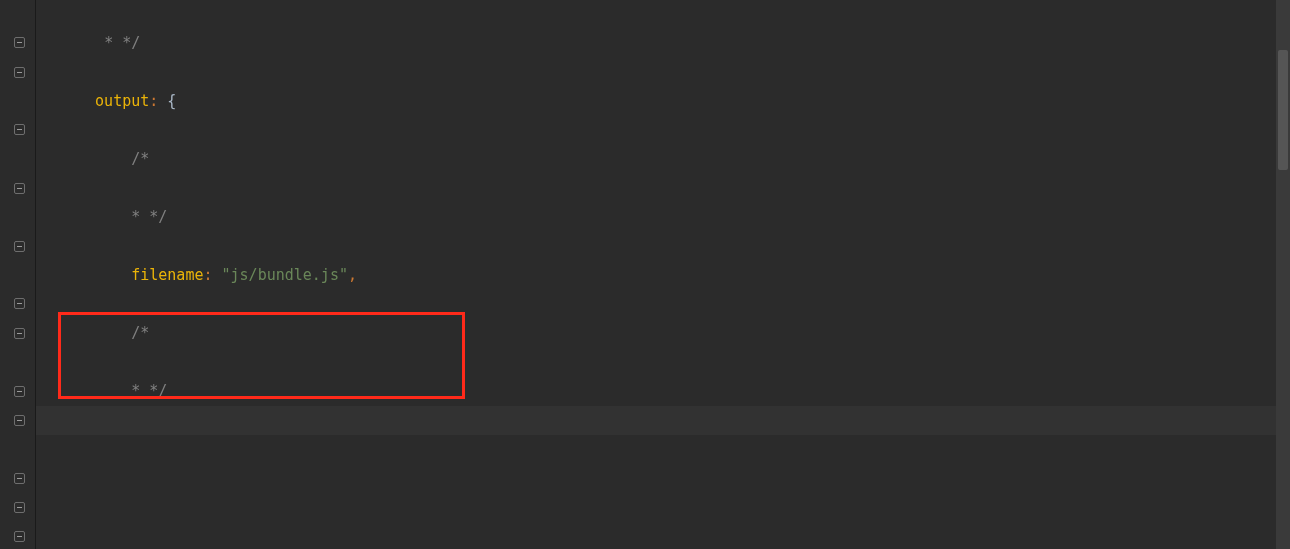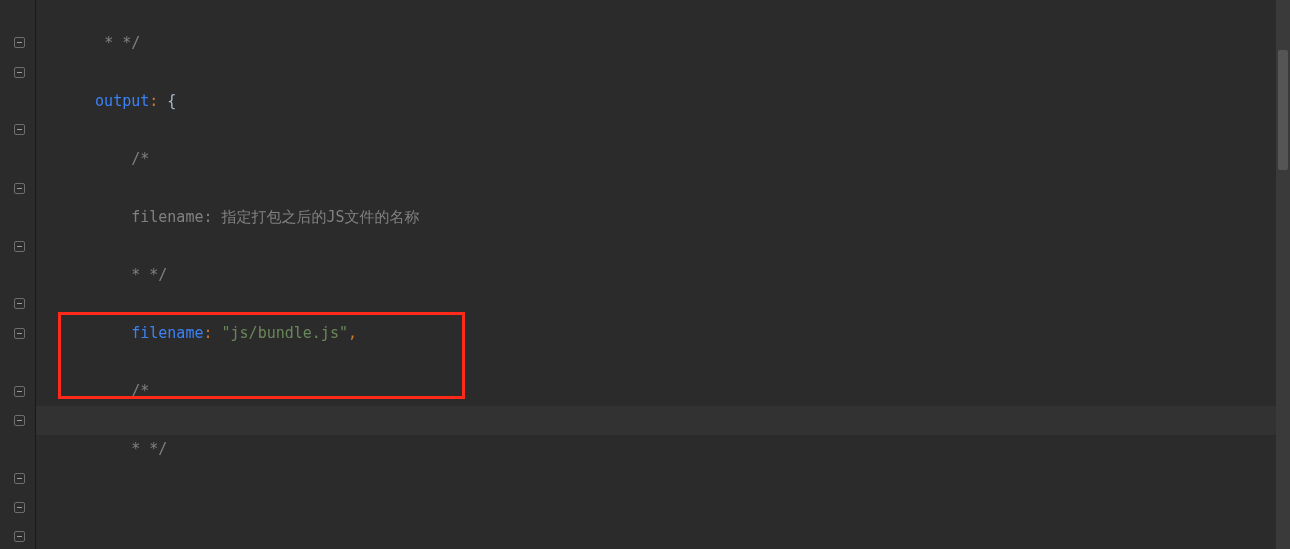--- a/index.html
+++ b/index.html
@@ -54,21 +54,21 @@
 .code-area {
   flex: 1;
   padding-left: 32px;
   position: relative;
   white-space: pre;
 }
 .line {
   height: 29px;
   display: block;
 }
-.keyword-prop { color: #3b82f6; }
+.keyword-prop { color: #eab308; }
 .punct { color: #cc7832; }
 .brace { color: #a9b7c6; }
 .comment { color: #808080; }
 .string { color: #6a8759; }
 .highlight-box {
   position: absolute;
   left: 58px;
   top: 312px;
   width: 407px;
   height: 87px;
@@ -118,21 +118,20 @@
     <div class="fold-marker" style="top:502px;"></div>
     <div class="fold-marker" style="top:531px;"></div>
   </div>
 
   <div class="caret-line-bg" style="top:406px;"></div>
 
   <div class="code-area">
 <span class="line">    <span class="comment">* */</span></span>
 <span class="line">   <span class="keyword-prop">output</span><span class="punct">:</span> <span class="brace">{</span></span>
 <span class="line">       <span class="comment">/*</span></span>
-<span class="line">       <span class="comment">filename: 指定打包之后的JS文件的名称</span></span>
 <span class="line">       <span class="comment">* */</span></span>
 <span class="line">       <span class="keyword-prop">filename</span><span class="punct">:</span> <span class="string">"js/bundle.js"</span><span class="punct">,</span></span>
 <span class="line">       <span class="comment">/*</span></span>
 <span class="line">       <span class="comment">* */</span></span>
 
 
 
 
 
 

